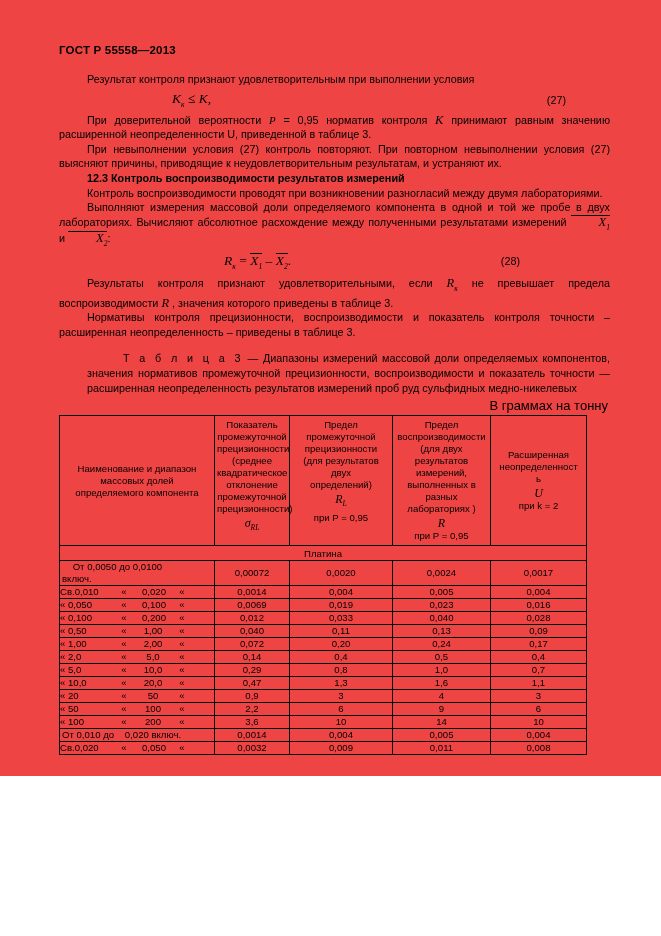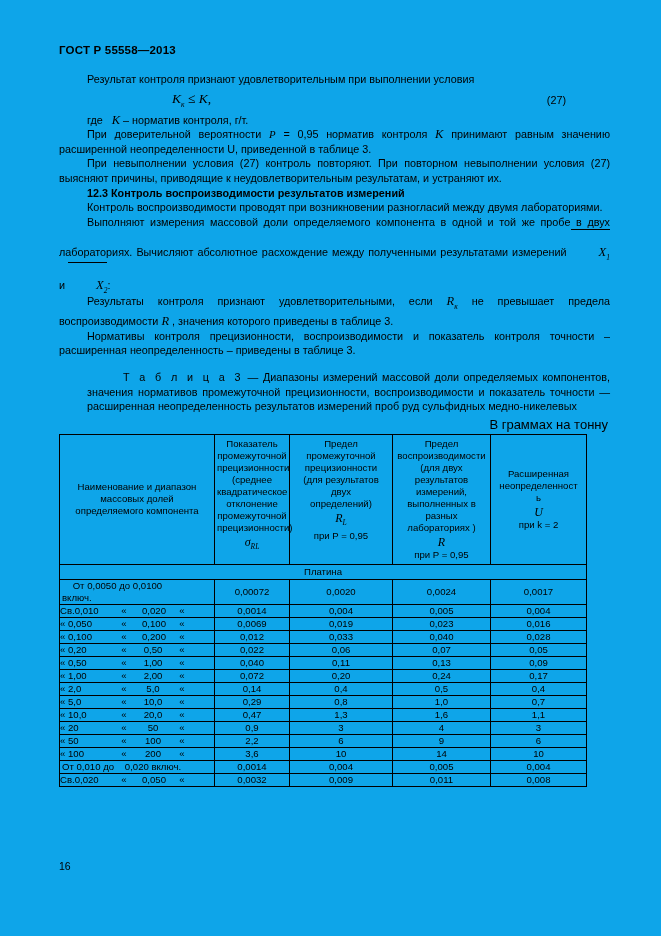--- a/index.html
+++ b/index.html
@@ -7,22 +7,22 @@
     padding: 0;
     background: #ffffff;
   }
   body {
     font-family: "Liberation Sans", sans-serif;
     color: #000000;
   }
   #page {
     position: relative;
     width: 661px;
-    height: 936px;
-    background: #0ea5e9;
+    height: 776px;
+    background: #ef4444;
     overflow: hidden;
     box-sizing: border-box;
   }
   .content {
     position: absolute;
     left: 59px;
     top: 44px;
     width: 551px;
   }
   .doc-header {
@@ -66,21 +66,21 @@
     font-style: italic;
     font-size: 12.5px;
   }
   sub.sm {
     font-size: 7.5px;
     font-style: italic;
   }
   .ovl {
     display: inline-block;
     border-top: 1px solid #000;
-    padding-top: 16px;
+    padding-top: 0px;
     line-height: 1.05;
   }
   .bold-head {
     font-weight: bold;
     font-size: 10.8px;
     line-height: 14.6px;
     text-indent: 28px;
     margin: 0;
   }
   .tbl-caption {
@@ -186,32 +186,41 @@
 
     <div class="formula-line">
       <span class="formula-body" style="left:113px; top:-1px;">
         <span>K</span><sub class="sm">к</sub>
         <span style="font-style:normal;">≤</span>
         <span>K</span><span style="font-style:normal;">,</span>
       </span>
       <span class="formula-num">(27)</span>
     </div>
 
-    <p class="para gde"><span>где</span>&nbsp;&nbsp;&nbsp;<span class="ital-up">K</span>&nbsp;<span>– норматив контроля, г/т.</span></p>
 
     <p class="para"><span>При доверительной вероятности </span><span style="font-style:italic;font-family:'Liberation Serif',serif;">P</span><span> = 0,95 норматив контроля </span><span class="ital-up">K</span><span> принимают равным значению расширенной неопределенности U, приведенной в таблице 3.</span></p>
 
     <p class="para">При невыполнении условия (27) контроль повторяют. При повторном невыполнении условия (27) выясняют причины, приводящие к неудовлетворительным результатам, и устраняют их.</p>
 
     <p class="bold-head">12.3 Контроль воспроизводимости результатов измерений</p>
 
     <p class="para">Контроль воспроизводимости проводят при возникновении разногласий между двумя лабораториями.</p>
 
     <p class="para"><span>Выполняют измерения массовой доли определяемого компонента в одной и той же пробе в двух лабораториях. Вычисляют абсолютное расхождение между полученными результатами измерений </span><span class="ital-up ovl"><span>X</span><sub class="sm">1</sub></span><span> и </span><span class="ital-up ovl"><span>X</span><sub class="sm">2</sub></span><span>:</span></p>
 
+    <div class="formula-line" style="height:24px;">
+      <span class="formula-body" style="left:165px; top:0px;">
+        <span>R</span><sub class="sm">к</sub>
+        <span style="font-style:normal;">=</span>
+        <span class="ovl"><span>X</span><sub class="sm">1</sub></span>
+        <span style="font-style:normal;">–</span>
+        <span class="ovl"><span>X</span><sub class="sm">2</sub></span><span style="font-style:normal;">.</span>
+      </span>
+      <span class="formula-num" style="right:90px;">(28)</span>
+    </div>
 
     <p class="para"><span>Результаты контроля признают удовлетворительными, если </span><span class="ital-up"><span>R</span><sub class="sm">к</sub></span><span> не превышает предела воспроизводимости </span><span class="ital-up">R</span><span> , значения которого приведены в таблице 3.</span></p>
 
     <p class="para">Нормативы контроля прецизионности, воспроизводимости и показатель контроля точности – расширенная неопределенность – приведены в таблице 3.</p>
 
     <p class="tbl-caption" style="margin-top:12px;"><span class="sp-letters">Т а б л и ц а 3</span> <span>— Диапазоны измерений массовой доли определяемых компонентов, значения нормативов промежуточной прецизионности, воспроизводимости и показатель точности — расширенная неопределенность результатов измерений проб руд сульфидных медно-никелевых</span></p>
 
     <div class="units-line">В граммах на тонну</div>
 
     <table class="main">
@@ -298,27 +307,20 @@
             <td class="num">0,016</td>
           </tr>
           <tr>
             <td class="rng"><div class="rng-grid"><span class="rng-l">«     0,100</span><span class="rng-c">«</span><span class="rng-c">0,200</span><span class="rng-c">«</span><span></span></div></td>
             <td class="num">0,012</td>
             <td class="num">0,033</td>
             <td class="num">0,040</td>
             <td class="num">0,028</td>
           </tr>
           <tr>
-            <td class="rng"><div class="rng-grid"><span class="rng-l">«     0,20</span><span class="rng-c">«</span><span class="rng-c">0,50</span><span class="rng-c">«</span><span></span></div></td>
-            <td class="num">0,022</td>
-            <td class="num">0,06</td>
-            <td class="num">0,07</td>
-            <td class="num">0,05</td>
-          </tr>
-          <tr>
             <td class="rng"><div class="rng-grid"><span class="rng-l">«     0,50</span><span class="rng-c">«</span><span class="rng-c">1,00</span><span class="rng-c">«</span><span></span></div></td>
             <td class="num">0,040</td>
             <td class="num">0,11</td>
             <td class="num">0,13</td>
             <td class="num">0,09</td>
           </tr>
           <tr>
             <td class="rng"><div class="rng-grid"><span class="rng-l">«     1,00</span><span class="rng-c">«</span><span class="rng-c">2,00</span><span class="rng-c">«</span><span></span></div></td>
             <td class="num">0,072</td>
             <td class="num">0,20</td>

